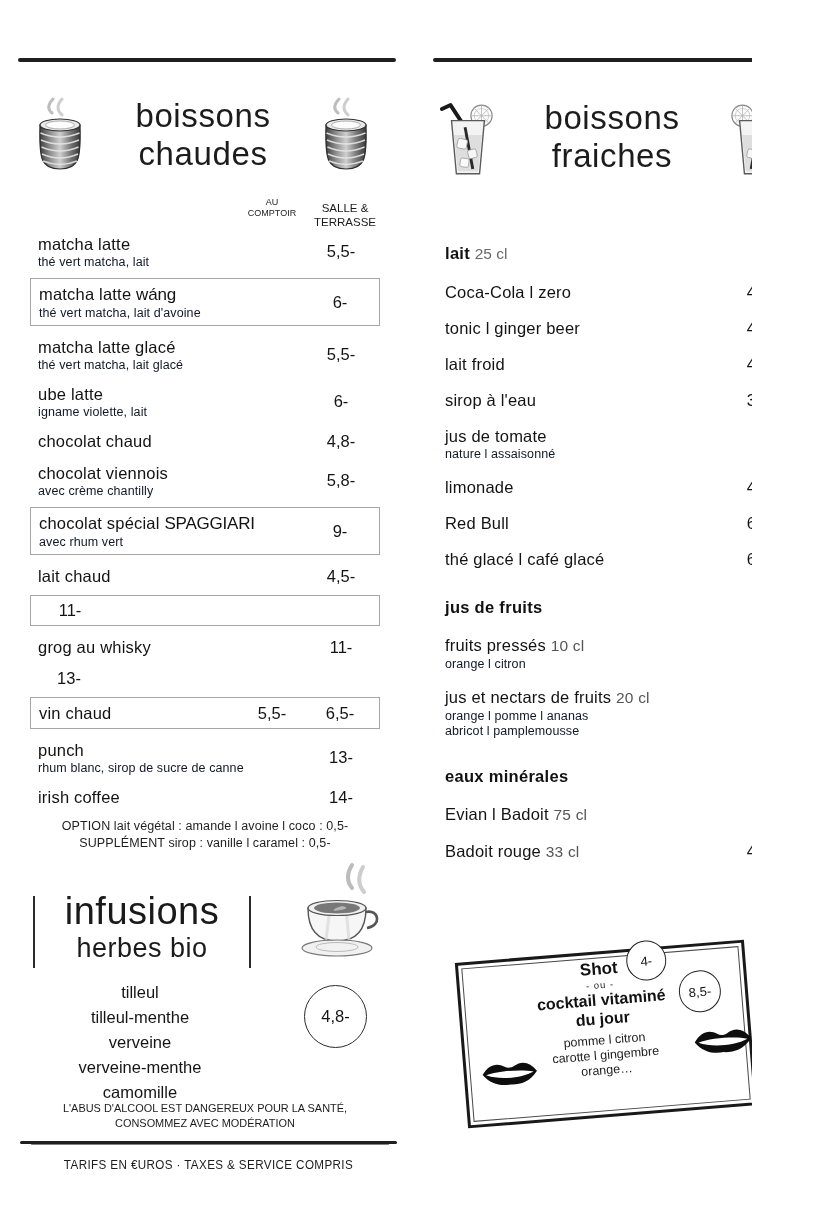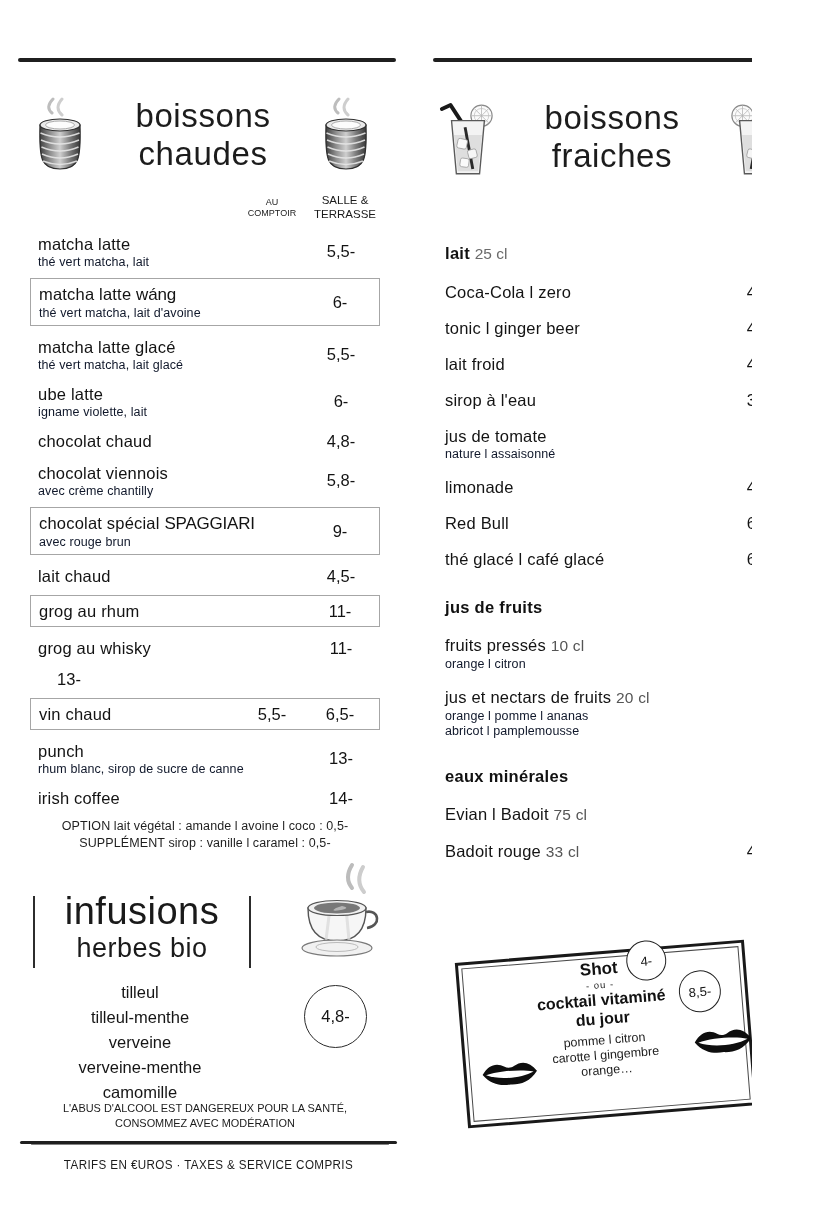--- a/index.html
+++ b/index.html
@@ -119,21 +119,21 @@
       <path d="M9,64 q17,7 34,0" stroke="#e6e6e6" stroke-width="1.6" fill="none" opacity=".9"></path>
       <ellipse cx="26" cy="28" rx="20" ry="6" fill="#e9e9e9" stroke="#2f2f2f" stroke-width="1.2"></ellipse>
       <ellipse cx="26" cy="28" rx="14.5" ry="4" fill="#fcfcfc" stroke="#9a9a9a" stroke-width=".8"></ellipse>
     </svg>
   </div>
 
   <div class="colhdr" style="left:240px;top:197px;width:64px;font-size:9px;line-height:11px">
     <div>AU</div>
     <div>COMPTOIR</div>
   </div>
-  <div class="colhdr" style="left:310px;top:194px;width:70px;font-size:11.5px;line-height:13.5px">
+  <div class="colhdr" style="left:310px;top:202px;width:70px;font-size:11.5px;line-height:13.5px">
     <div>SALLE &amp;</div>
     <div>TERRASSE</div>
   </div>
 
   <div class="list lcol" id="hot-list" style="left:30px;top:229px;width:350px">
       <div class="mrow">
         <div class="mtext">
           <div class="mname"><span>matcha latte</span></div>
           <div class="mdesc">thé vert matcha, lait</div>
         </div>
@@ -169,34 +169,31 @@
       <div class="mrow">
         <div class="mtext">
           <div class="mname"><span>chocolat viennois</span></div>
           <div class="mdesc">avec crème chantilly</div>
         </div>
         <div class="mprice">5,8-</div>
       </div>
       <div class="mrow boxed">
         <div class="mtext">
           <div class="mname"><span>chocolat spécial </span><span class="brand">SPAGGIARI</span></div>
-          <div class="mdesc">avec rouge brun</div>
+          <div class="mdesc">avec rhum vert</div>
         </div>
         <div class="mprice">9-</div>
       </div>
       <div class="mrow">
         <div class="mtext">
           <div class="mname"><span>lait chaud</span></div>
         </div>
         <div class="mprice">4,5-</div>
       </div>
       <div class="mrow boxed">
-        <div class="mtext">
-          <div class="mname"><span>grog au rhum</span></div>
-        </div>
         <div class="mprice">11-</div>
       </div>
       <div class="mrow">
         <div class="mtext">
           <div class="mname"><span>grog au whisky</span></div>
         </div>
         <div class="mprice">11-</div>
       </div>
       <div class="mrow">
         <div class="mprice">13-</div>

